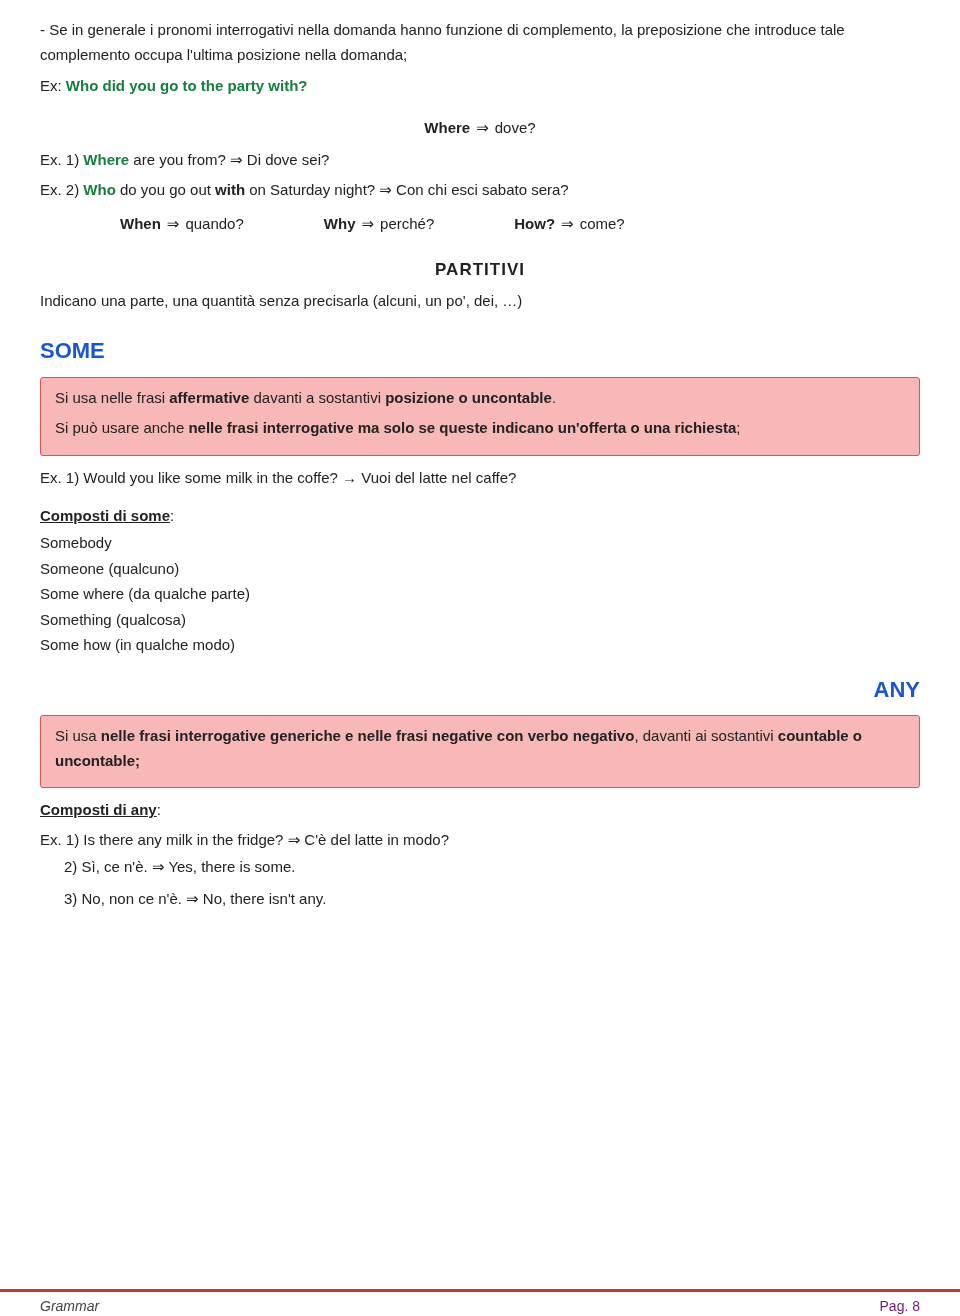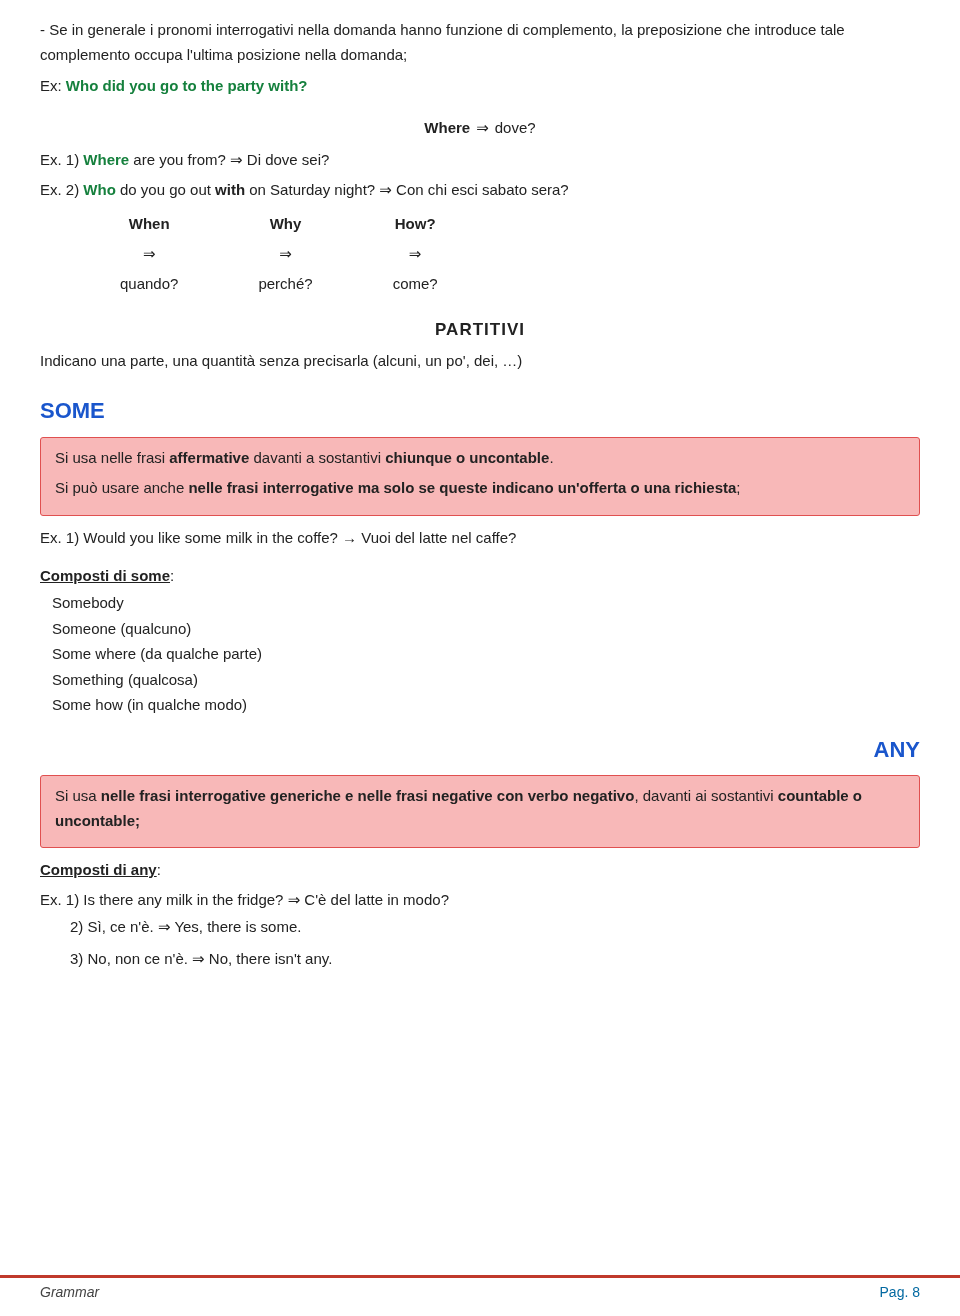--- a/index.html
+++ b/index.html
@@ -31,21 +31,21 @@
       margin: 18px 0 8px 0;
     }
     .ex-lines { }
     .when-why-how {
       display: flex;
       justify-content: flex-start;
       gap: 80px;
       margin: 10px 0 20px 80px;
       font-size: 15px;
     }
-    .when-why-how span { display: flex; align-items: center; gap: 6px; flex-direction: column; }
+    .when-why-how span { display: flex; align-items: center; gap: 6px; }
 
     .partitivi-section { margin: 18px 0 10px 0; }
     .partitivi-title {
       text-align: center;
       font-weight: bold;
       font-size: 17px;
       letter-spacing: 1px;
       margin-bottom: 6px;
     }
     .partitivi-subtitle {
@@ -64,50 +64,50 @@
       border: 1.5px solid #e05050;
       border-radius: 3px;
       padding: 8px 14px;
       margin: 6px 0 10px 0;
       font-size: 15px;
       line-height: 1.65;
     }
     .ex-line { margin: 8px 0 14px 0; font-size: 15px; }
     .composti-section { margin: 10px 0 6px 0; }
     .composti-title { font-size: 15px; margin-bottom: 2px; }
-    .composti-list { font-size: 15px; line-height: 1.7; margin-left: 12px; list-style: none; }
+    .composti-list { font-size: 15px; line-height: 1.7; margin-left: 0; list-style: none; }
 
     .any-title {
       font-size: 22px;
       font-weight: bold;
       color: #1a56cc;
       margin: 14px 0 8px 0;
       text-align: right;
     }
     .composti-any { margin: 10px 0 4px 0; }
     .composti-any-list { font-size: 15px; line-height: 1.7; list-style: none; margin-left: 0; }
     .ex-any { font-size: 15px; margin: 6px 0 2px 0; }
-    .sub-ex { margin-left: 30px; font-size: 15px; line-height: 1.7; }
+    .sub-ex { margin-left: 24px; font-size: 15px; line-height: 1.7; }
 
     .footer {
       position: absolute;
       bottom: 0;
       left: 0;
       right: 0;
       display: flex;
       justify-content: space-between;
       align-items: center;
       border-top: 3px solid #c0392b;
-      padding: 6px 40px 16px 40px;
+      padding: 6px 40px 2px 40px;
       font-size: 14px;
       color: #555;
       background: #fff;
     }
     .footer-left { font-style: italic; color: #444; }
-    .footer-right { color: #0369a1; }
+    .footer-right { color: #701a75; }
     .underline { text-decoration: underline; }
   </style>
 </head>
 <body>
 
 <div class="content">
 
   <div class="intro-block">
     <p class="intro-text">- Se in generale i pronomi interrogativi nella domanda hanno funzione di complemento, la preposizione che introduce tale complemento occupa l'ultima posizione nella domanda;</p>
     <p class="intro-text">
@@ -150,21 +150,21 @@
 
   <div class="partitivi-section">
     <div class="partitivi-title">PARTITIVI</div>
     <div class="partitivi-subtitle">Indicano una parte, una quantità senza precisarla (alcuni, un po', dei, …)</div>
   </div>
 
   <div class="some-title">SOME</div>
 
   <div class="pink-box">
     <p>
-      <span>Si usa nelle frasi </span><span class="bold">affermative</span><span> davanti a sostantivi </span><span class="bold">chiunque o uncontable</span><span>.</span>
+      <span>Si usa nelle frasi </span><span class="bold">affermative</span><span> davanti a sostantivi </span><span class="bold">posizione o uncontable</span><span>.</span>
     </p>
     <p>
       <span>Si può usare anche </span><span class="bold">nelle frasi interrogative ma solo se queste indicano un'offerta o una richiesta</span><span>;</span>
     </p>
   </div>
 
   <p class="ex-line">
     <span>Ex. 1) Would you like some milk in the coffe?  </span><span>→</span><span> Vuoi del latte nel caffe?</span>
   </p>
 

